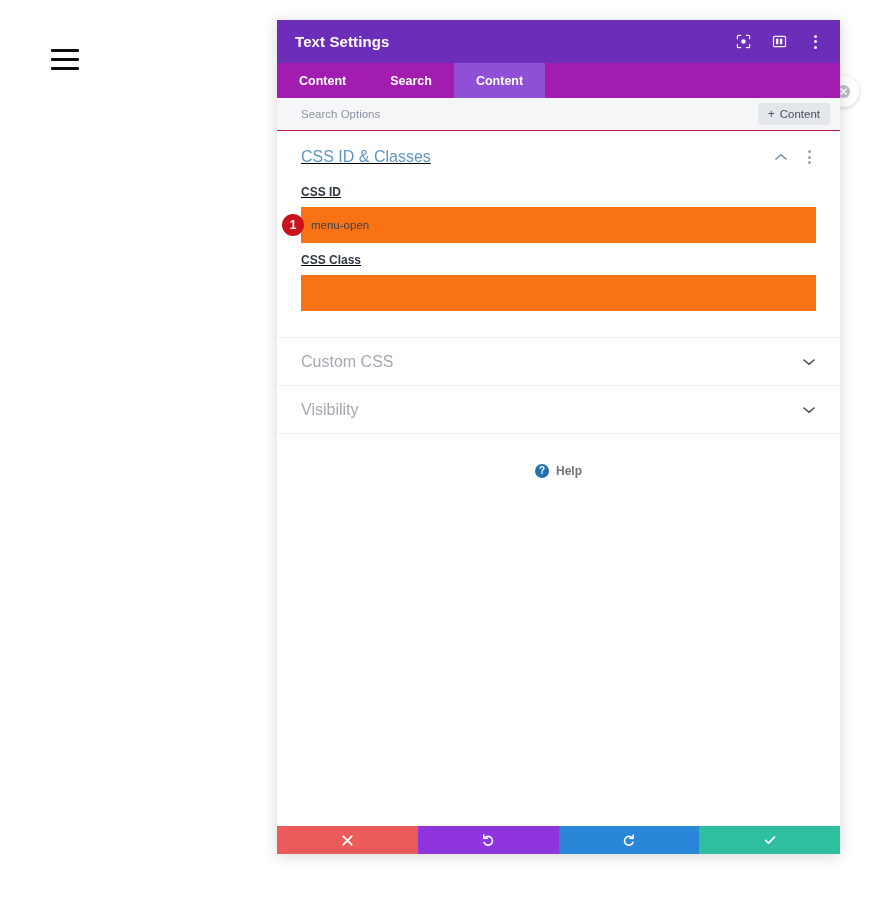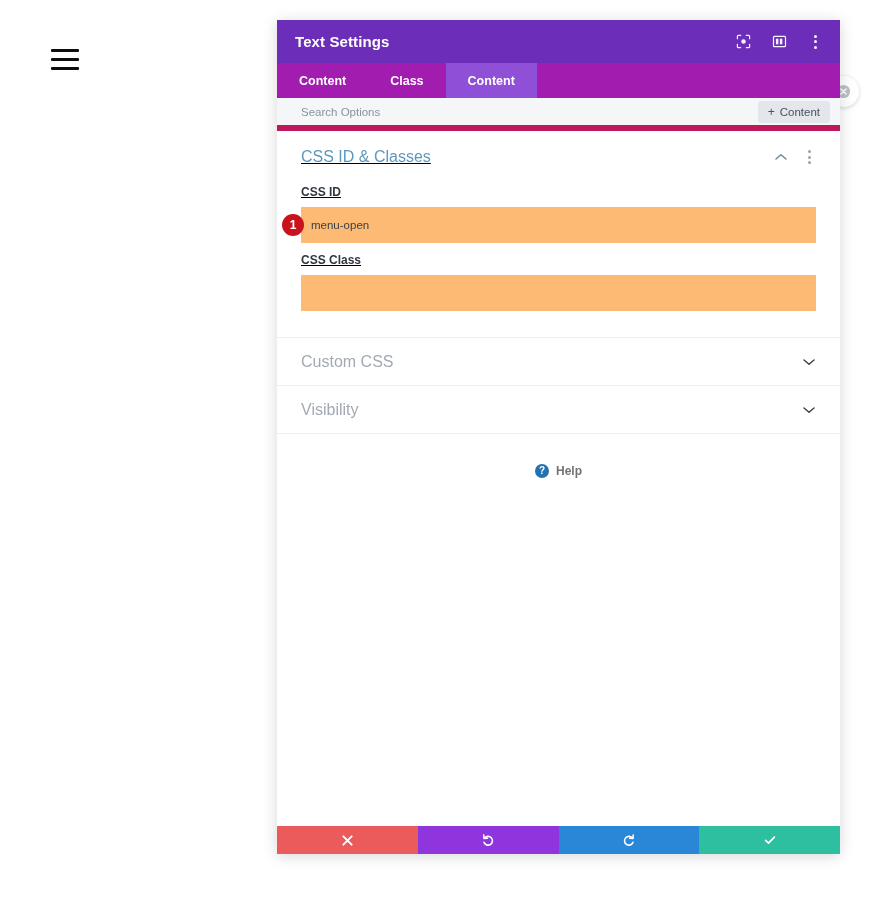--- a/index.html
+++ b/index.html
@@ -137,21 +137,21 @@
     font-weight: bold;
     cursor: pointer;
     white-space: nowrap;
   }
   .tab.active { background: #8f4fd6; }
 
   
   .search-row {
     height: 33px;
     background: #f4f6f8;
-    border-bottom: 6px solid #be185d;
+    border-bottom: 1px solid #be185d;
     display: flex;
     align-items: center;
     padding: 0 10px 0 24px;
     flex: 0 0 auto;
   }
   .search-input {
     flex: 1 1 auto;
     border: none;
     outline: none;
     background: transparent;
@@ -220,21 +220,21 @@
   .field-label {
     font-size: 12px;
     font-weight: bold;
     color: #2f3640;
     margin-top: 10px;
     margin-bottom: 8px;
   }
   .field-input {
     width: 100%;
     height: 36px;
-    background: #fdba74;
+    background: #f97316;
     border: none;
     outline: none;
     font-family: "Liberation Sans", sans-serif;
     font-size: 11.5px;
     color: #3a4049;
     padding: 14px 10px;
   }
   .field-wrap { position: relative; }
   .badge {
     position: absolute;
@@ -367,21 +367,21 @@
               <i></i>
               <i></i>
           </span>
         </div>
 
       </div>
     </div>
 
     <div class="tabs">
       <div class="tab">Content</div>
-      <div class="tab">Class</div>
+      <div class="tab">Search</div>
       <div class="tab active">Content</div>
     </div>
 
     <div class="search-row">
       <input class="search-input" type="text" placeholder="Search Options" style="">
       <button class="filter-btn">
         <span class="filter-plus">+</span>
         <span>Content</span>
       </button>
     </div>

